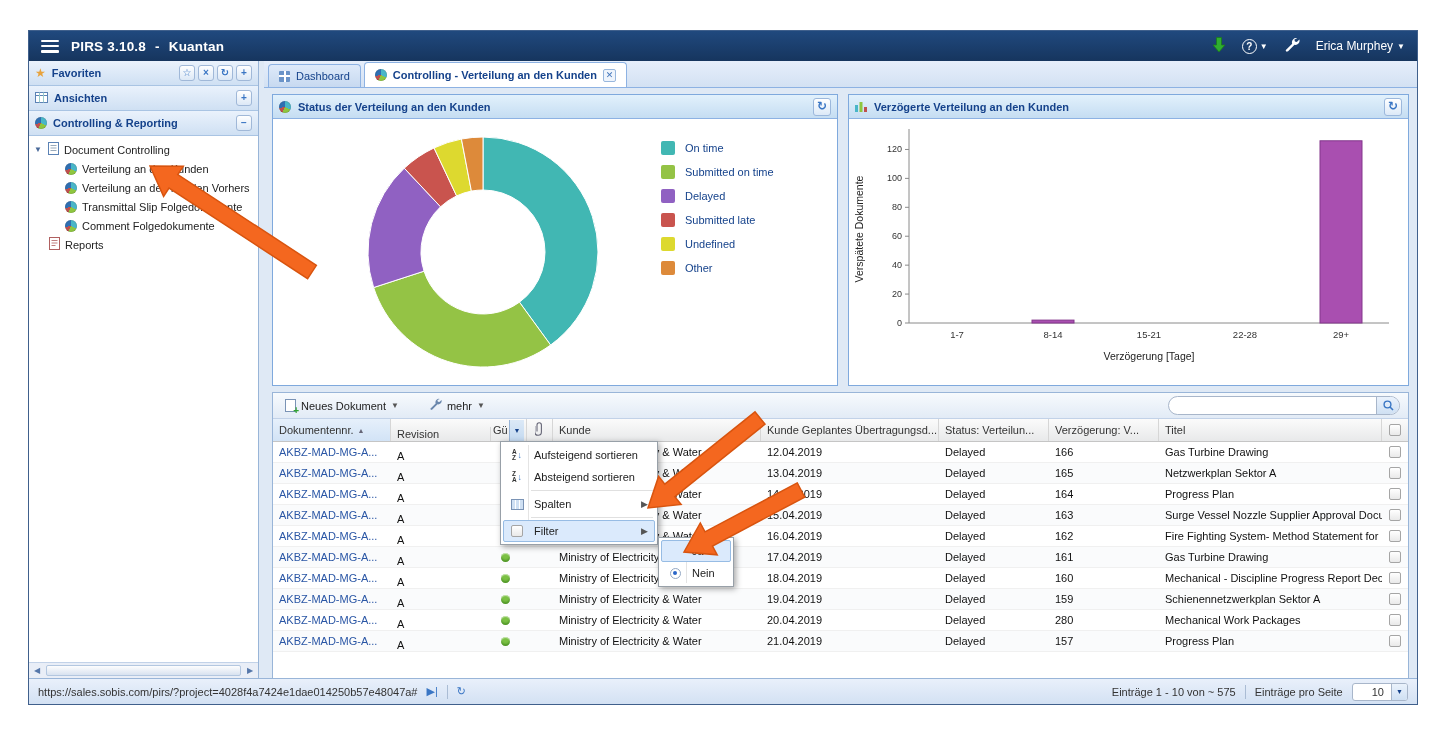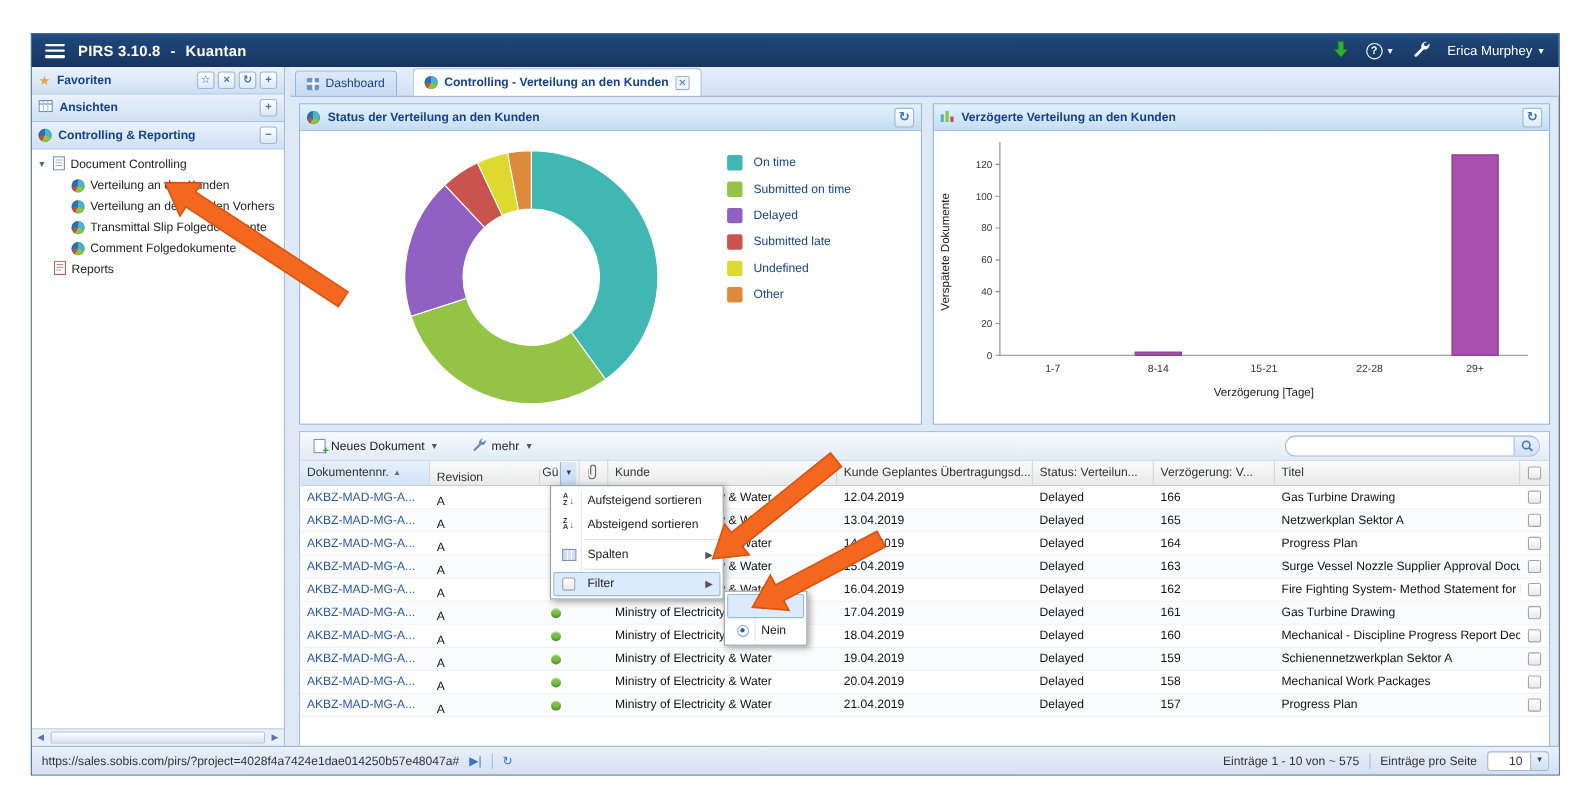--- a/index.html
+++ b/index.html
@@ -46,21 +46,21 @@
               background:conic-gradient(#49b6c8 0 32%, #8ec63f 32% 58%, #c0504d 58% 72%, #2f6fb2 72% 100%);
               box-shadow:inset 0 0 1px rgba(0,0,0,.45); }
   .h-scroll { height:16px; flex:0 0 16px; background:#e9eef7; border-top:1px solid #c2d2e8;
               display:flex; align-items:center; }
   .h-scroll .sbtn { width:16px; text-align:center; font-size:8px; color:#5577aa; cursor:pointer; }
   .h-thumb { flex:1; height:11px; margin:0 1px; background:linear-gradient(#fdfdfd,#d8e2f0);
              border:1px solid #b3c7e0; border-radius:2px; cursor:grab; }
 
   
   .main { flex:1; display:flex; flex-direction:column; min-width:0; border-left:5px solid #dfe9f5; }
-  .tabbar { height:27px; flex:0 0 27px; display:flex; align-items:flex-end; gap:14px; padding:3px 4px 0 4px;
+  .tabbar { height:27px; flex:0 0 27px; display:flex; align-items:flex-end; gap:3px; padding:3px 4px 0 4px;
             border-bottom:1px solid #8db2e3; background:linear-gradient(#e6eefb,#d3e1f3); }
   .tab { height:23px; display:flex; align-items:center; gap:6px; padding:0 10px; font-size:11px; color:#15428b;
          background:linear-gradient(#deeafa,#c7d9f0); border:1px solid #8db2e3; border-bottom:none;
          border-radius:4px 4px 0 0; cursor:pointer; white-space:nowrap; }
   .tab.active { background:#fff; font-weight:bold; height:25px; }
   .tab-close { width:13px; height:13px; border:1px solid #98b7dd; border-radius:2px; font-size:9px; line-height:11px;
                text-align:center; color:#4477bb; background:#eef4fc; cursor:pointer; }
   .grid-glyph { display:inline-block; width:11px; height:11px;
                 background:linear-gradient(#6a93c8,#6a93c8); position:relative; border-radius:1px; }
   .grid-glyph::after { content:""; position:absolute; left:4.5px; top:0; bottom:0; width:2px; background:#fff; }
@@ -600,21 +600,21 @@
                   <span class="doc-link">AKBZ-MAD-MG-A...</span>
                 </div>
                 <div class="c w-rev">A</div>
                 <div class="c w-gue">
                   <span class="dot"></span>
                 </div>
                 <div class="c w-att"></div>
                 <div class="c w-kunde">Ministry of Electricity &amp; Water</div>
                 <div class="c w-date">20.04.2019</div>
                 <div class="c w-status">Delayed</div>
-                <div class="c w-delay">158</div>
+                <div class="c w-delay">280</div>
                 <div class="c w-titel">Mechanical Work Packages</div>
                 <div class="c w-check">
                   <span class="cb"></span>
                 </div>
               </div>
               <div class="grid-row alt">
                 <div class="c w-nr">
                   <span class="doc-link">AKBZ-MAD-MG-A...</span>
                 </div>
                 <div class="c w-rev">A</div>

